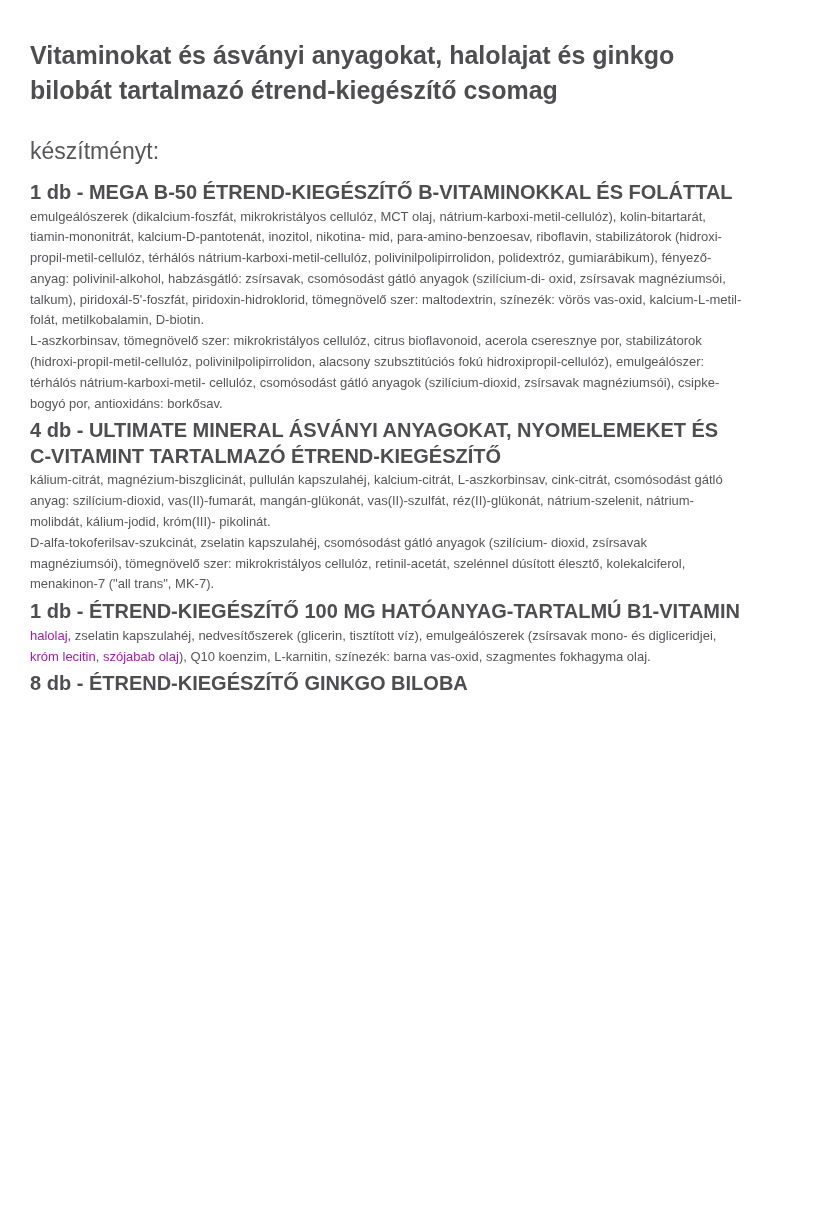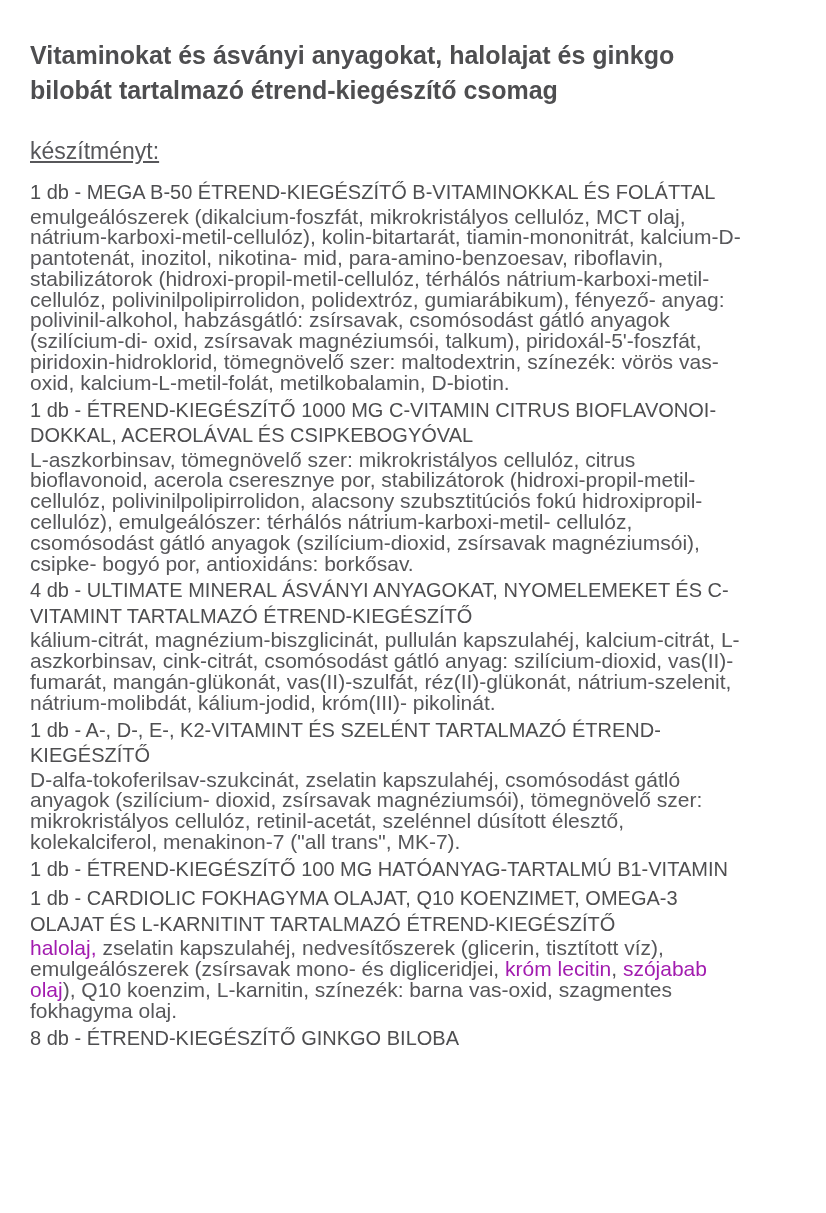--- a/index.html
+++ b/index.html
@@ -33,34 +33,33 @@
     margin: 12px 0 0 0;
     color: #57575a;
     font-weight: normal;
   }
   p.intro .intro-label {
     font-weight: bold;
     color: #4e4e50;
   }
   p.intro.intro-2 {
     margin-top: 29px;
-    text-decoration: underline;
   }
   .sections {
     margin-top: 15px;
   }
   h2.section-heading {
     font-size: 20px;
     line-height: 25.5px;
-    font-weight: normal;
+    font-weight: bold;
     color: #4e4e50;
     margin: 4px 0 1px 0;
   }
   p.section-body {
-    font-size: 21px;
+    font-size: 13px;
     line-height: 20.8px;
     margin: 0;
     color: #57575a;
   }
   p.section-body strong {
     font-weight: normal;
     color: #a21caf;
     margin-top: 9px;
   }
 </style>
@@ -75,40 +74,37 @@
   <p class="intro intro-2">készítményt:</p>
 
   <div class="sections">
 
     <section>
       <h2 class="section-heading">1 db - MEGA B-50 ÉTREND-KIEGÉSZÍTŐ B-VITAMINOKKAL ÉS FOLÁTTAL</h2>
       <p class="section-body">emulgeálószerek (dikalcium-foszfát, mikrokristályos cellulóz, MCT olaj, nátrium-karboxi-metil-cellulóz), kolin-bitartarát, tiamin-mononitrát, kalcium-D-pantotenát, inozitol, nikotina- mid, para-amino-benzoesav, riboflavin, stabilizátorok (hidroxi-propil-metil-cellulóz, térhálós nátrium-karboxi-metil-cellulóz, polivinilpolipirrolidon, polidextróz, gumiarábikum), fényező- anyag: polivinil-alkohol, habzásgátló: zsírsavak, csomósodást gátló anyagok (szilícium-di- oxid, zsírsavak magnéziumsói, talkum), piridoxál-5'-foszfát, piridoxin-hidroklorid, tömegnövelő szer: maltodextrin, színezék: vörös vas-oxid, kalcium-L-metil-folát, metilkobalamin, D-biotin.</p>
     </section>
 
     <section>
-      <h2 class="section-heading">1 db - ÉTREND-KIEGÉSZÍTŐ 1000 MG C-VITAMIN CITRUS BIOFLAVONOI- DOKKAL, ACEROLÁVAL ÉS CSIPKEBOGYÓVAL</h2>
       <p class="section-body">L-aszkorbinsav, tömegnövelő szer: mikrokristályos cellulóz, citrus bioflavonoid, acerola cseresznye por, stabilizátorok (hidroxi-propil-metil-cellulóz, polivinilpolipirrolidon, alacsony szubsztitúciós fokú hidroxipropil-cellulóz), emulgeálószer: térhálós nátrium-karboxi-metil- cellulóz, csomósodást gátló anyagok (szilícium-dioxid, zsírsavak magnéziumsói), csipke- bogyó por, antioxidáns: borkősav.</p>
     </section>
 
     <section>
       <h2 class="section-heading">4 db - ULTIMATE MINERAL ÁSVÁNYI ANYAGOKAT, NYOMELEMEKET ÉS C-VITAMINT TARTALMAZÓ ÉTREND-KIEGÉSZÍTŐ</h2>
       <p class="section-body">kálium-citrát, magnézium-biszglicinát, pullulán kapszulahéj, kalcium-citrát, L-aszkorbinsav, cink-citrát, csomósodást gátló anyag: szilícium-dioxid, vas(II)-fumarát, mangán-glükonát, vas(II)-szulfát, réz(II)-glükonát, nátrium-szelenit, nátrium-molibdát, kálium-jodid, króm(III)- pikolinát.</p>
     </section>
 
     <section>
-      <h2 class="section-heading">1 db - A-, D-, E-, K2-VITAMINT ÉS SZELÉNT TARTALMAZÓ ÉTREND-KIEGÉSZÍTŐ</h2>
       <p class="section-body">D-alfa-tokoferilsav-szukcinát, zselatin kapszulahéj, csomósodást gátló anyagok (szilícium- dioxid, zsírsavak magnéziumsói), tömegnövelő szer: mikrokristályos cellulóz, retinil-acetát, szelénnel dúsított élesztő, kolekalciferol, menakinon-7 ("all trans", MK-7).</p>
     </section>
 
     <section>
       <h2 class="section-heading">1 db - ÉTREND-KIEGÉSZÍTŐ 100 MG HATÓANYAG-TARTALMÚ B1-VITAMIN</h2>
     </section>
 
     <section>
-      <h2 class="section-heading">1 db - CARDIOLIC FOKHAGYMA OLAJAT, Q10 KOENZIMET, OMEGA-3 OLAJAT ÉS L-KARNITINT TARTALMAZÓ ÉTREND-KIEGÉSZÍTŐ</h2>
       <p class="section-body"><strong>halolaj,</strong><span> zselatin kapszulahéj, nedvesítőszerek (glicerin, tisztított víz), emulgeálószerek (zsírsavak mono- és digliceridjei, </span><strong>króm lecitin</strong><span>, </span><strong>szójabab olaj</strong><span>), Q10 koenzim, L-karnitin, színezék: barna vas-oxid, szagmentes fokhagyma olaj.</span></p>
     </section>
 
     <section>
       <h2 class="section-heading">8 db - ÉTREND-KIEGÉSZÍTŐ GINKGO BILOBA</h2>
     </section>
 
   </div>
 </div>
 

